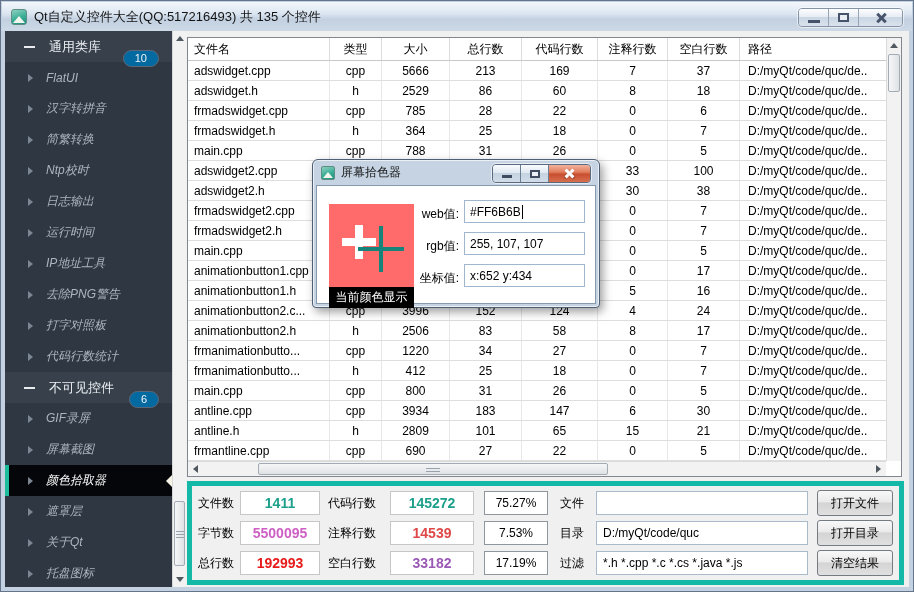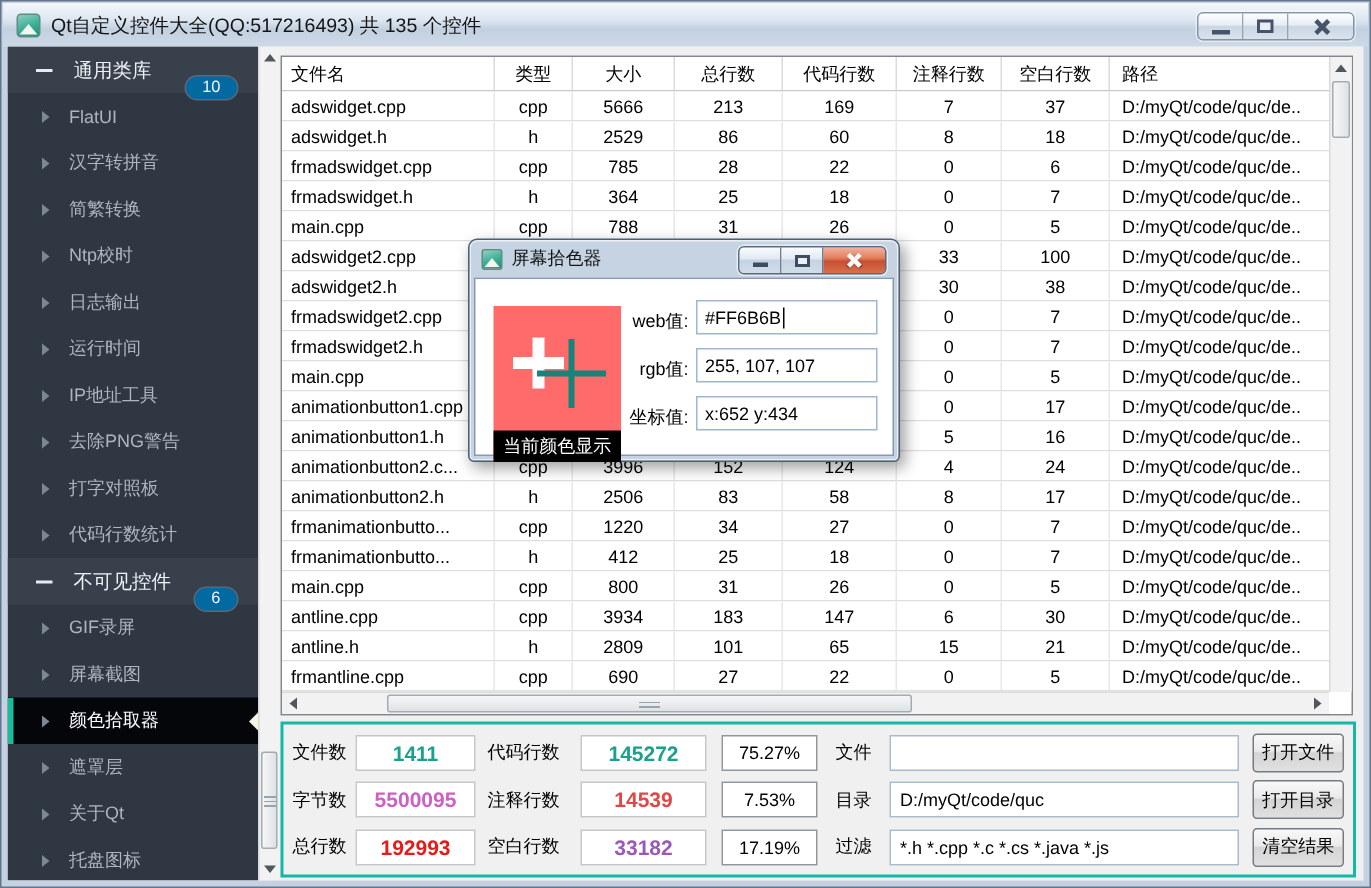--- a/index.html
+++ b/index.html
@@ -29,21 +29,21 @@
   .bodyarea { position:absolute; left:4px; top:30px; right:4px; bottom:4px; background:#F0F0F0; overflow:hidden; }
 
   
   .sidebar { position:absolute; left:0; top:0; width:167px; height:100%; background:#2F3842; overflow:hidden; }
   .sb-header { height:31px; display:flex; align-items:center; padding-left:19px; position:relative;
     background:#37404B; color:#EDF0F4; font-size:13px; cursor:default; }
   .minus-icon { width:11px; height:2px; background:#E8ECF0; margin-right:14px; }
   .badge { position:absolute; right:13px; top:19px; background:#0369a1; border:1px solid #5C6879;
     border-radius:10px; font-size:11px; line-height:15px; padding:0 11px; color:#F2F4F7; }
   .sb-item { height:31px; display:flex; align-items:center; padding-left:23px; position:relative;
-    color:#ACB5C0; font-size:12px; cursor:pointer; }
+    color:#ACB5C0; font-size:12px; cursor:pointer;font-style:italic; }
   .tri-icon { width:0; height:0; border-left:5px solid #7C8793; border-top:4px solid transparent;
     border-bottom:4px solid transparent; margin-right:13px; }
   .sb-item.selected { background:#04060A; color:#FFFFFF; box-shadow:inset 4px 0 0 #1ABC9C; }
   .sel-arrow { position:absolute; right:0; top:10px; width:0; height:0; border-right:6px solid #F7F3E6;
     border-top:6px solid transparent; border-bottom:6px solid transparent; }
   .arrbox { position:absolute; display:flex; align-items:center; justify-content:center; }
   .a-up { width:0;height:0;border-left:4px solid transparent;border-right:4px solid transparent;border-bottom:5px solid #50585F; }
   .a-dn { width:0;height:0;border-left:4px solid transparent;border-right:4px solid transparent;border-top:5px solid #50585F; }
   .a-lf { width:0;height:0;border-top:4px solid transparent;border-bottom:4px solid transparent;border-right:5px solid #50585F; }
   .a-rt { width:0;height:0;border-top:4px solid transparent;border-bottom:4px solid transparent;border-left:5px solid #50585F; }
@@ -65,33 +65,33 @@
   .td { display:flex; align-items:center; justify-content:center; font-size:12px; color:#000;
     border-right:1px solid #E7E7E7; overflow:hidden; white-space:nowrap; }
   .c0 { width:142px; justify-content:flex-start; padding-left:6px; }
   .c1 { width:52px;text-align:right; } .c2 { width:68px; } .c3 { width:72px; } .c4 { width:76px; }
   .c5 { width:70px; } .c6 { width:72px; }
   .c7 { width:146px; justify-content:flex-start; padding-left:8px; border-right:none; }
   .vscroll { position:absolute; top:0; right:0; bottom:15px; width:15px; background:#F2F2F2; border-left:1px solid #DADADA; }
   .hscroll { position:absolute; left:0; right:15px; bottom:0; height:15px; background:#F2F2F2; border-top:1px solid #DADADA; }
 
   
-  .panel { position:absolute; left:1px; top:450px; width:717px; height:104px; border:2px solid #14b8a6;
+  .panel { position:absolute; left:1px; top:450px; width:717px; height:104px; border:5px solid #14b8a6;
     background:#F0F0F0; display:flex; flex-direction:column; justify-content:space-evenly; padding:0 6px; }
   .p-row { display:flex; align-items:center; height:26px; }
   .p-label { font-size:12px; color:#000; white-space:nowrap; }
   .la { width:42px; text-align:left; } .lb { width:58px; margin-left:8px; } .lc { width:30px; margin-left:12px; }
   .vbox { height:24px; background:#FFF; border:1px solid #C6C6C6; display:flex; align-items:center;
     justify-content:center; font-weight:bold; font-size:14px; }
   .v1 { width:80px; } .v2 { width:84px; margin-left:4px; }
   .pbox { width:64px; height:24px; margin-left:10px; background:#FFF; border:1px solid #8F969E;
     display:flex; align-items:center; justify-content:center; font-size:12px; color:#000; }
   .p-input { flex:1; height:24px; margin-left:6px; border:1px solid #A9BACB; background:#FFF;
     font-size:12px; padding:0 6px; color:#000; outline:none; }
-  .p-btn { width:61px; height:26px; margin-left:9px; border:1px solid #757B82; border-radius:3px;
+  .p-btn { width:76px; height:26px; margin-left:9px; border:1px solid #757B82; border-radius:3px;
     background:linear-gradient(#F8F8F8,#EAEAEA 45%,#D4D4D4 50%,#E0E0E0); font-size:12px; color:#000;
     display:flex; align-items:center; justify-content:center; cursor:pointer; white-space:nowrap; }
 
   
   .dialog { position:absolute; left:311px; top:158px; width:288px; height:149px; background:#C5D3E2;
     border:1px solid #4E5F76; border-radius:6px 6px 4px 4px;
     box-shadow:3px 4px 10px rgba(0,0,0,.38), inset 0 0 0 1px rgba(255,255,255,.65); }
   .d-titlebar { height:25px; display:flex; align-items:center; padding-left:8px; }
   .d-icon { width:14px; height:14px; border-radius:2px; margin-right:6px; position:relative; overflow:hidden;
     background:linear-gradient(160deg,#8ED0C0 0%,#3AAE96 55%,#1F8F7A 100%); border:1px solid #5E8D83; }

